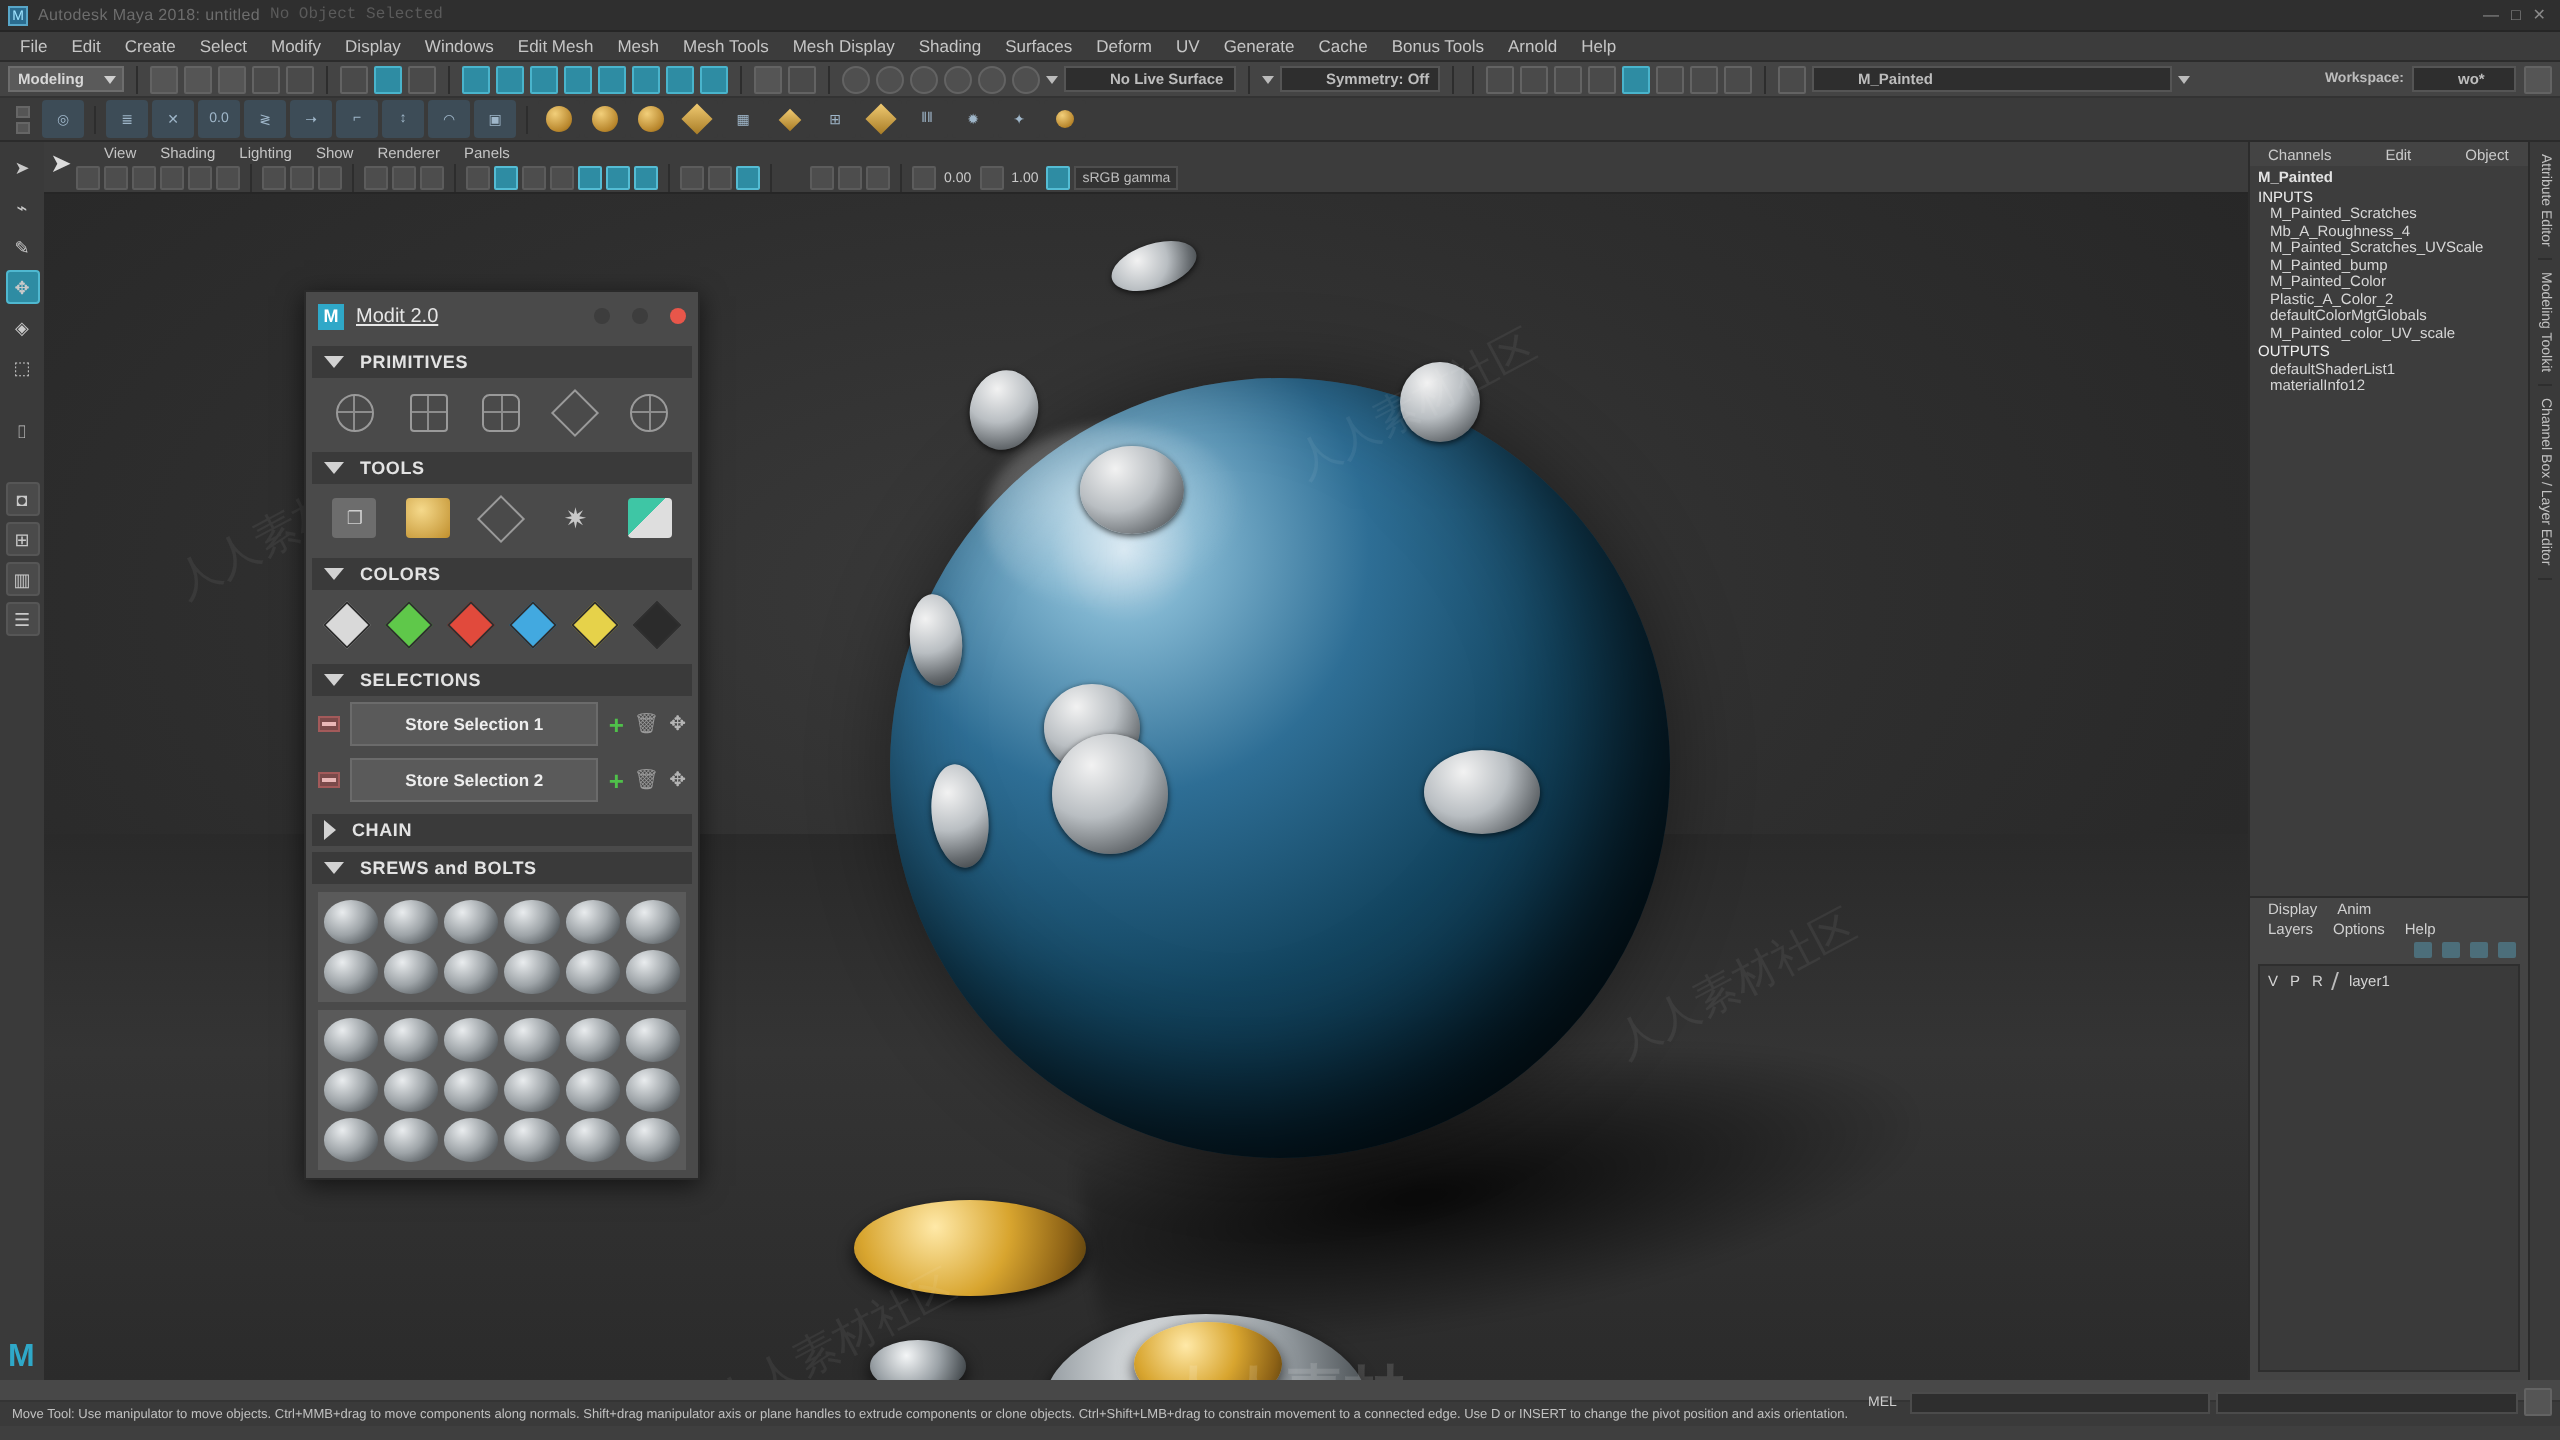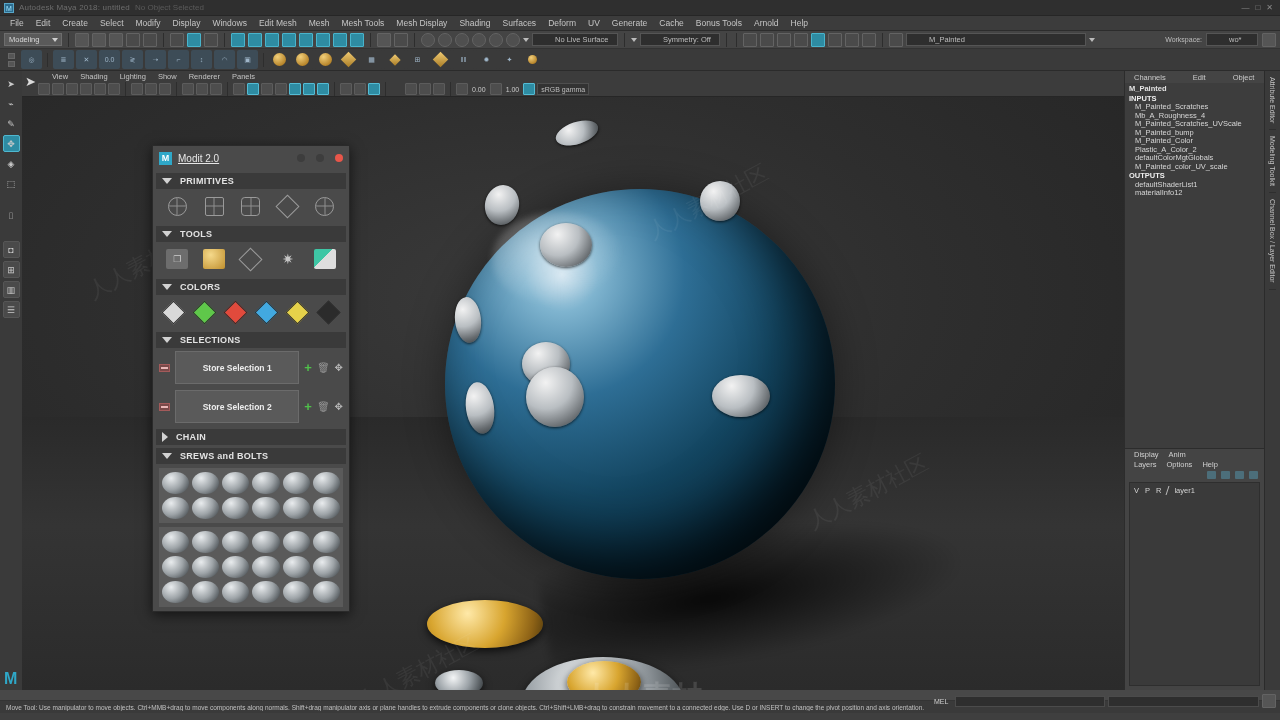--- a/index.html
+++ b/index.html
@@ -14,38 +14,38 @@
   
   .titlebar {
     height: 16px; background: #2f2f2f; display: flex; align-items: center;
     padding: 0 4px; gap: 5px; border-bottom: 1px solid #262626;
   }
   .title-logo {
     width: 10px; height: 10px; background: #2b6c8f; border: 1px solid #58a6c8;
     font-size: 7px; color: #9fe4ff; text-align: center; line-height: 9px;
   }
   .title-text { font-size: 8px; color: #6d6d6d; letter-spacing: .2px; }
-  .title-sub { font-size: 8px; color: #5a5a5a; }
+  .title-sub { font-size: 8px; color: #5a5a5a; font-family: Liberation Mono, monospace; }
   .title-btns { margin-left: auto; display: flex; gap: 6px; padding-right: 3px; }
   .title-btns span { font-size: 8px; color: #8a8a8a; }
 
   
   .menubar {
     height: 15px; background: #3c3c3c; display: flex; align-items: center;
     padding-left: 4px; border-bottom: 1px solid #2c2c2c;
   }
   .menubar .mi {
     font-size: 8.5px; color: #c6c6c6; padding: 0 6px; line-height: 15px;
     white-space: nowrap; cursor: default;
   }
 
   
   .statusline {
     height: 18px; background: #444; display: flex; align-items: center;
-    gap: 3px; padding: 0 4px; border-bottom: 1px solid #333;
+    gap: 3px; padding: 0 4px; border-bottom: 1px solid #333; font-weight: bold;
   }
   .menuset {
     width: 58px; height: 13px; background: #5a5a5a; border: 1px solid #6d6d6d;
     font-size: 7.5px; color: #d8d8d8; display: flex; align-items: center;
     padding-left: 4px; position: relative;
   }
   .menuset .arw { position: absolute; right: 3px; top: 4px; border-left: 3px solid transparent;
     border-right: 3px solid transparent; border-top: 4px solid #cfcfcf; }
   .sep { width: 1px; height: 14px; background: #2d2d2d; margin: 0 3px; }
   .sbtn { width: 14px; height: 14px; background: #555; border: 1px solid #636363; border-radius: 1px; position:relative; }
@@ -170,39 +170,39 @@
   .wire::before { content: ''; position: absolute; left: 50%; top: 0; width: 1px; height: 100%;
     background: #8d8d8d; transform: translateX(-50%); }
   .wire::after { content: ''; position: absolute; top: 50%; left: 0; height: 1px; width: 100%;
     background: #8d8d8d; transform: translateY(-50%); }
   .gem { width: 17px; height: 17px; transform: rotate(45deg); border: 1px solid #9a9a9a; }
   .tool-ic { width: 22px; height: 20px; border-radius: 2px; display:flex;align-items:center;justify-content:center;font-size:9px; }
   .swatch { width: 17px; height: 17px; transform: rotate(45deg); border: 1px solid #2f2f2f; }
   .selrow { display: flex; align-items: center; gap: 5px; padding: 3px 6px; }
   .minus { width: 11px; height: 8px; background: #7a4a4a; border: 1px solid #a35a5a; }
   .minus i { display: block; width: 7px; height: 2px; background: #e9b7b7; margin: 2px auto; }
-  .selbtn { flex: 1; height: 33px; background: #5a5a5a; border: 1px solid #6b6b6b;
+  .selbtn { flex: 1; height: 22px; background: #5a5a5a; border: 1px solid #6b6b6b;
     font-size: 8.5px; font-weight: bold; color: #ededed; display: flex; align-items: center;
     justify-content: center; }
   .plus { font-size: 13px; color: #4fc04a; font-weight: bold; line-height: 1; }
   .trash { font-size: 10px; color: #9a9a9a; }
   .magic { font-size: 10px; color: #b5b5b5; }
   .sgrid { background: #5a5a5a; margin: 4px 6px; padding: 4px 3px; display: grid;
     grid-template-columns: repeat(6, 1fr); gap: 3px; }
   .sgrid .sc { height: 22px; border-radius: 50%;
     background: radial-gradient(circle at 34% 28%, #e9ecee, #9ea4a8 48%, #565c60 82%, #33383b); }
 
   
   .rightcol { width: 140px; background: #444; display: flex; flex-direction: column;
     border-left: 1px solid #2c2c2c; }
   .cbmenu { height: 12px; display: flex; align-items: center; gap: 17px; padding-left: 4px; background: #444; }
   .cbmenu span { font-size: 7.5px; color: #cacaca; padding: 0 5px; }
   .cbbody { flex: 0 0 365px; background: #3d3d3d; overflow: hidden; padding: 2px 0 0 4px; }
   .cb-node { font-size: 7.5px; color: #e2e2e2; font-weight: bold; line-height: 8.5px; }
-  .cb-sec { font-size: 7.5px; color: #efefef; font-weight: bold; line-height: 8.5px; margin-top: 1px; }
+  .cb-sec { font-size: 7.5px; color: #efefef; font-weight: normal; line-height: 8.5px; margin-top: 1px; }
   .cb-item { font-size: 7.5px; color: #d7d7d7; line-height: 8.5px; padding-left: 6px; }
   .layerbar { height: 11px; background: #444; display: flex; align-items: center; gap: 0; padding-left: 4px; }
   .layerbar span { font-size: 7.5px; color: #d0d0d0; padding: 0 5px; }
   .layerbtns { display: flex; justify-content: flex-end; gap: 5px; padding: 1px 6px 1px 0; }
   .layerbtns i { width: 9px; height: 8px; background: #4c6e7a; display: block; border-radius: 1px; }
   .layerlist { flex: 1; background: #3a3a3a; margin: 2px 4px 4px 4px; border: 1px solid #2e2e2e; padding: 3px 4px; }
   .layerrow { display: flex; gap: 6px; align-items: center; font-size: 7.5px; color: #d4d4d4; }
   .layerrow .slash { transform: skewX(-18deg); border-left: 1px solid #bbb; height: 9px; }
 
   

